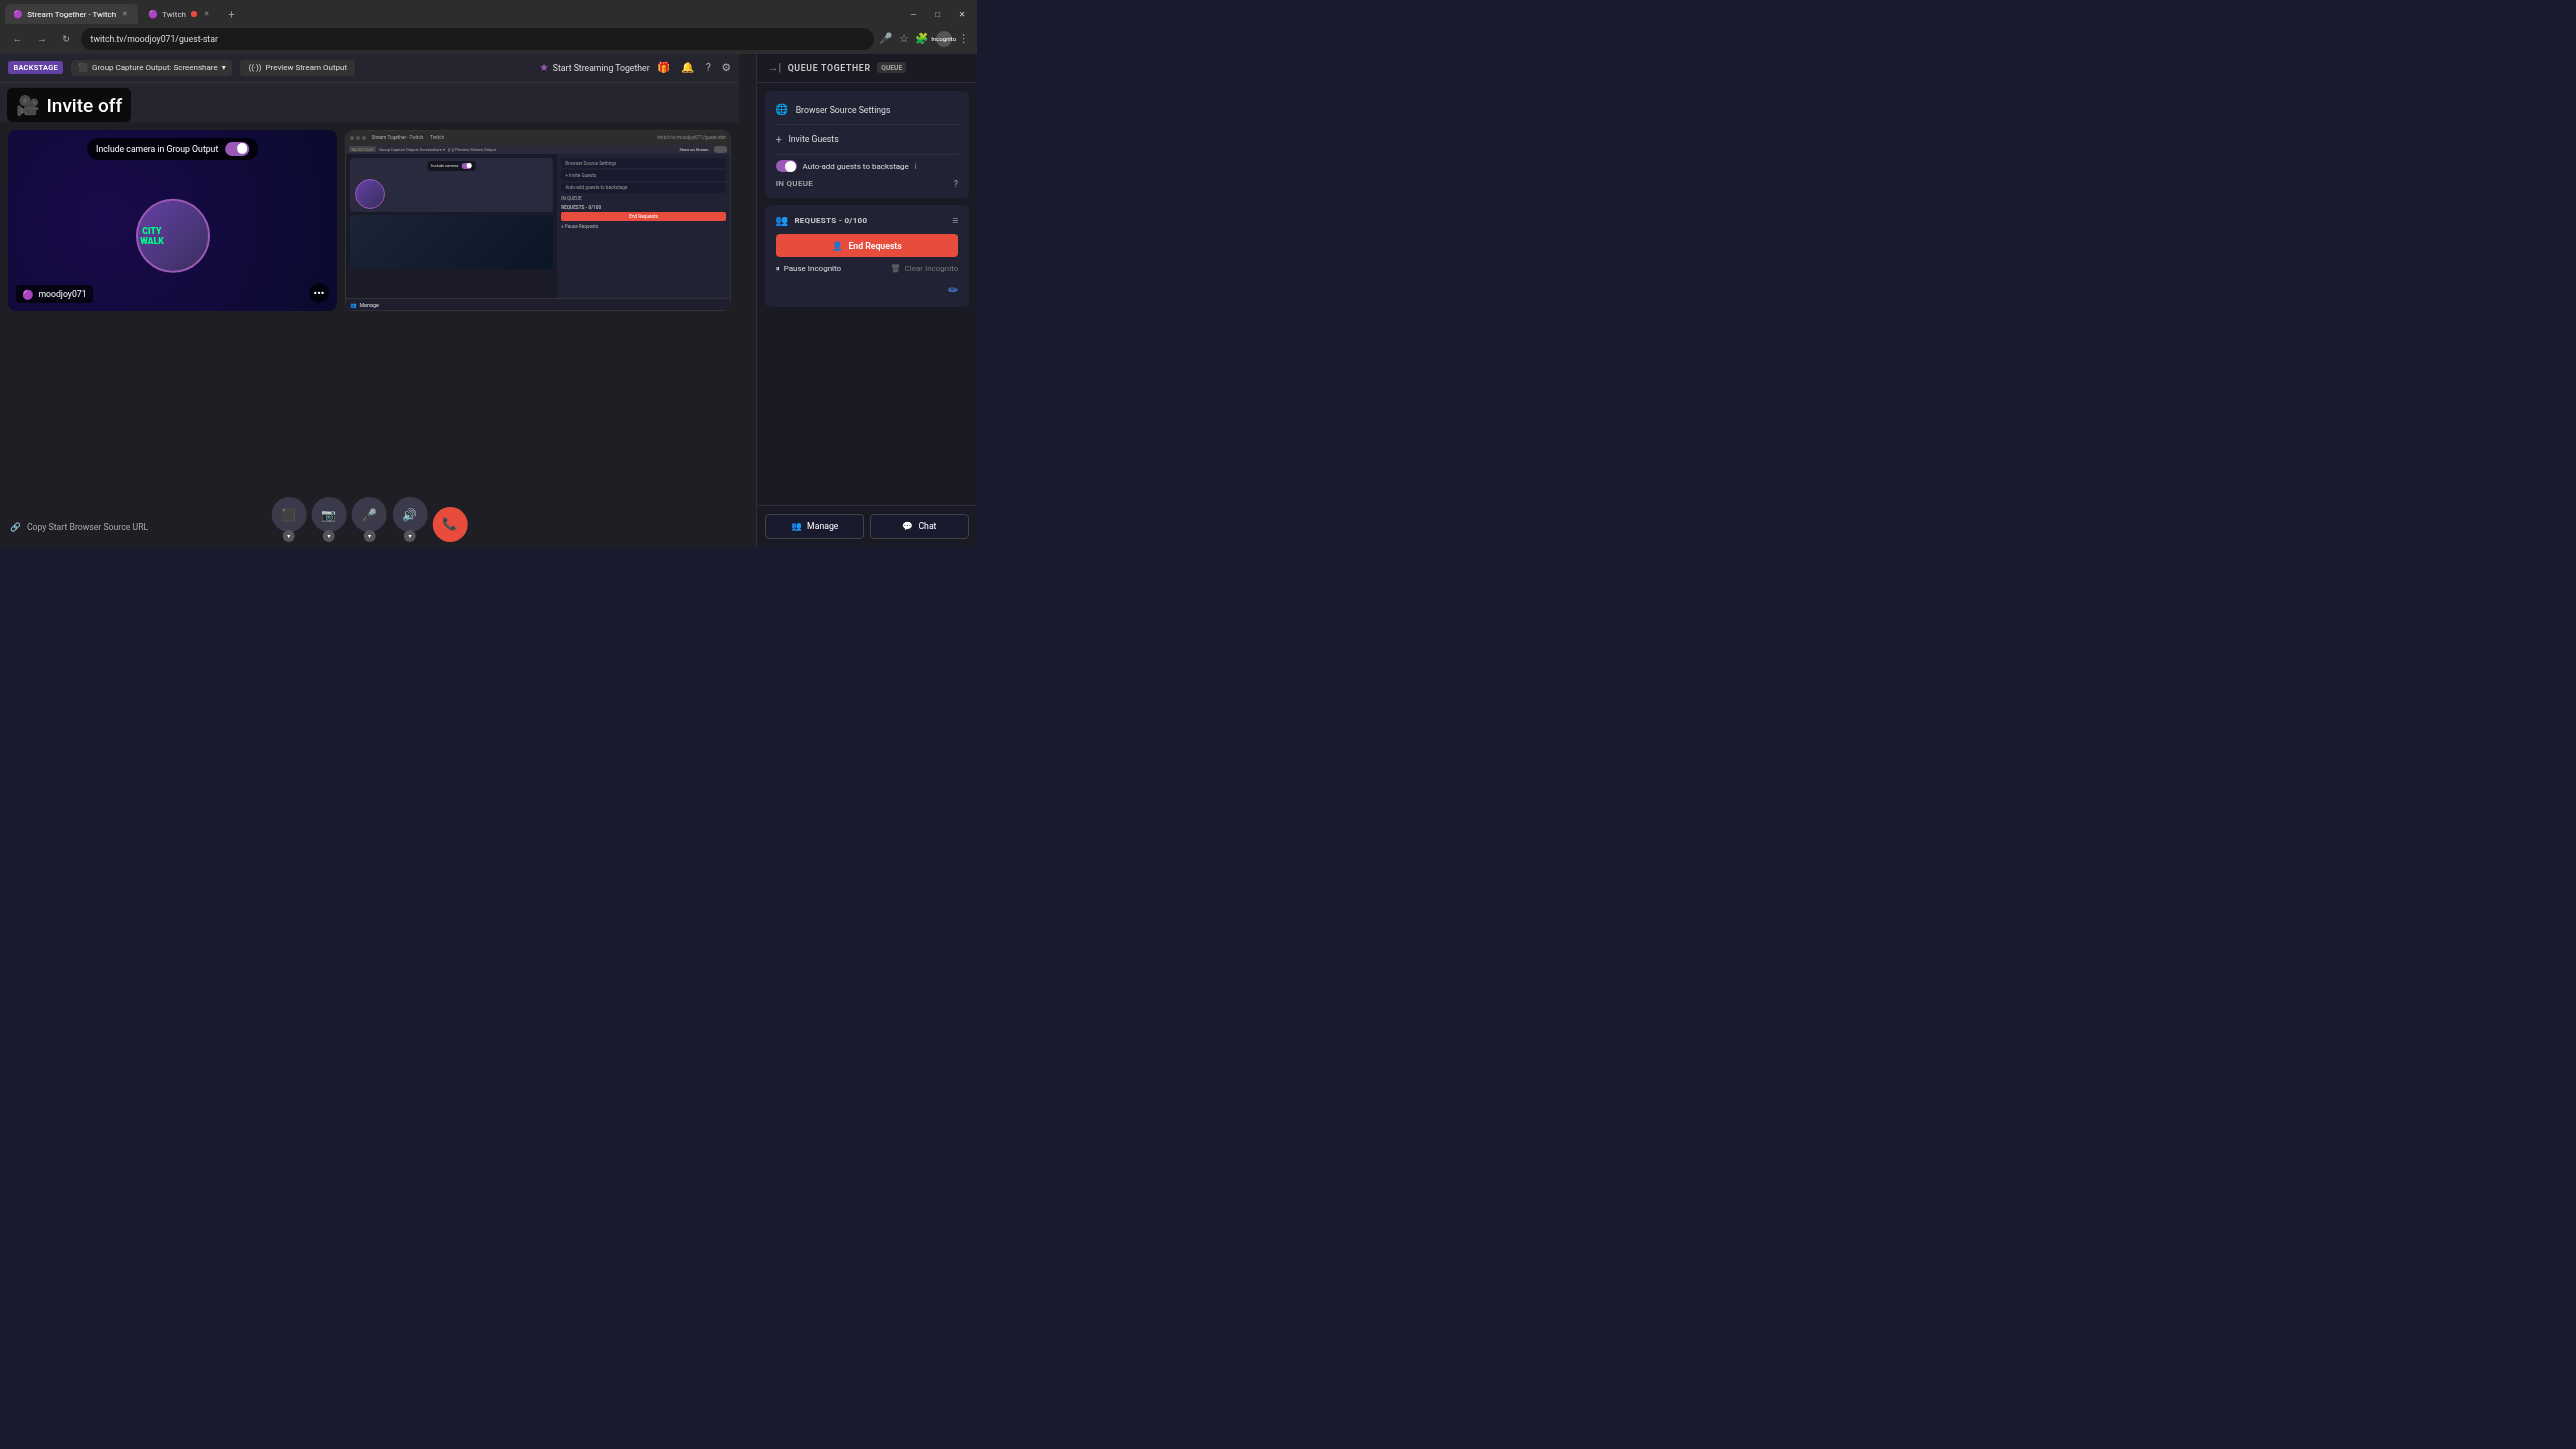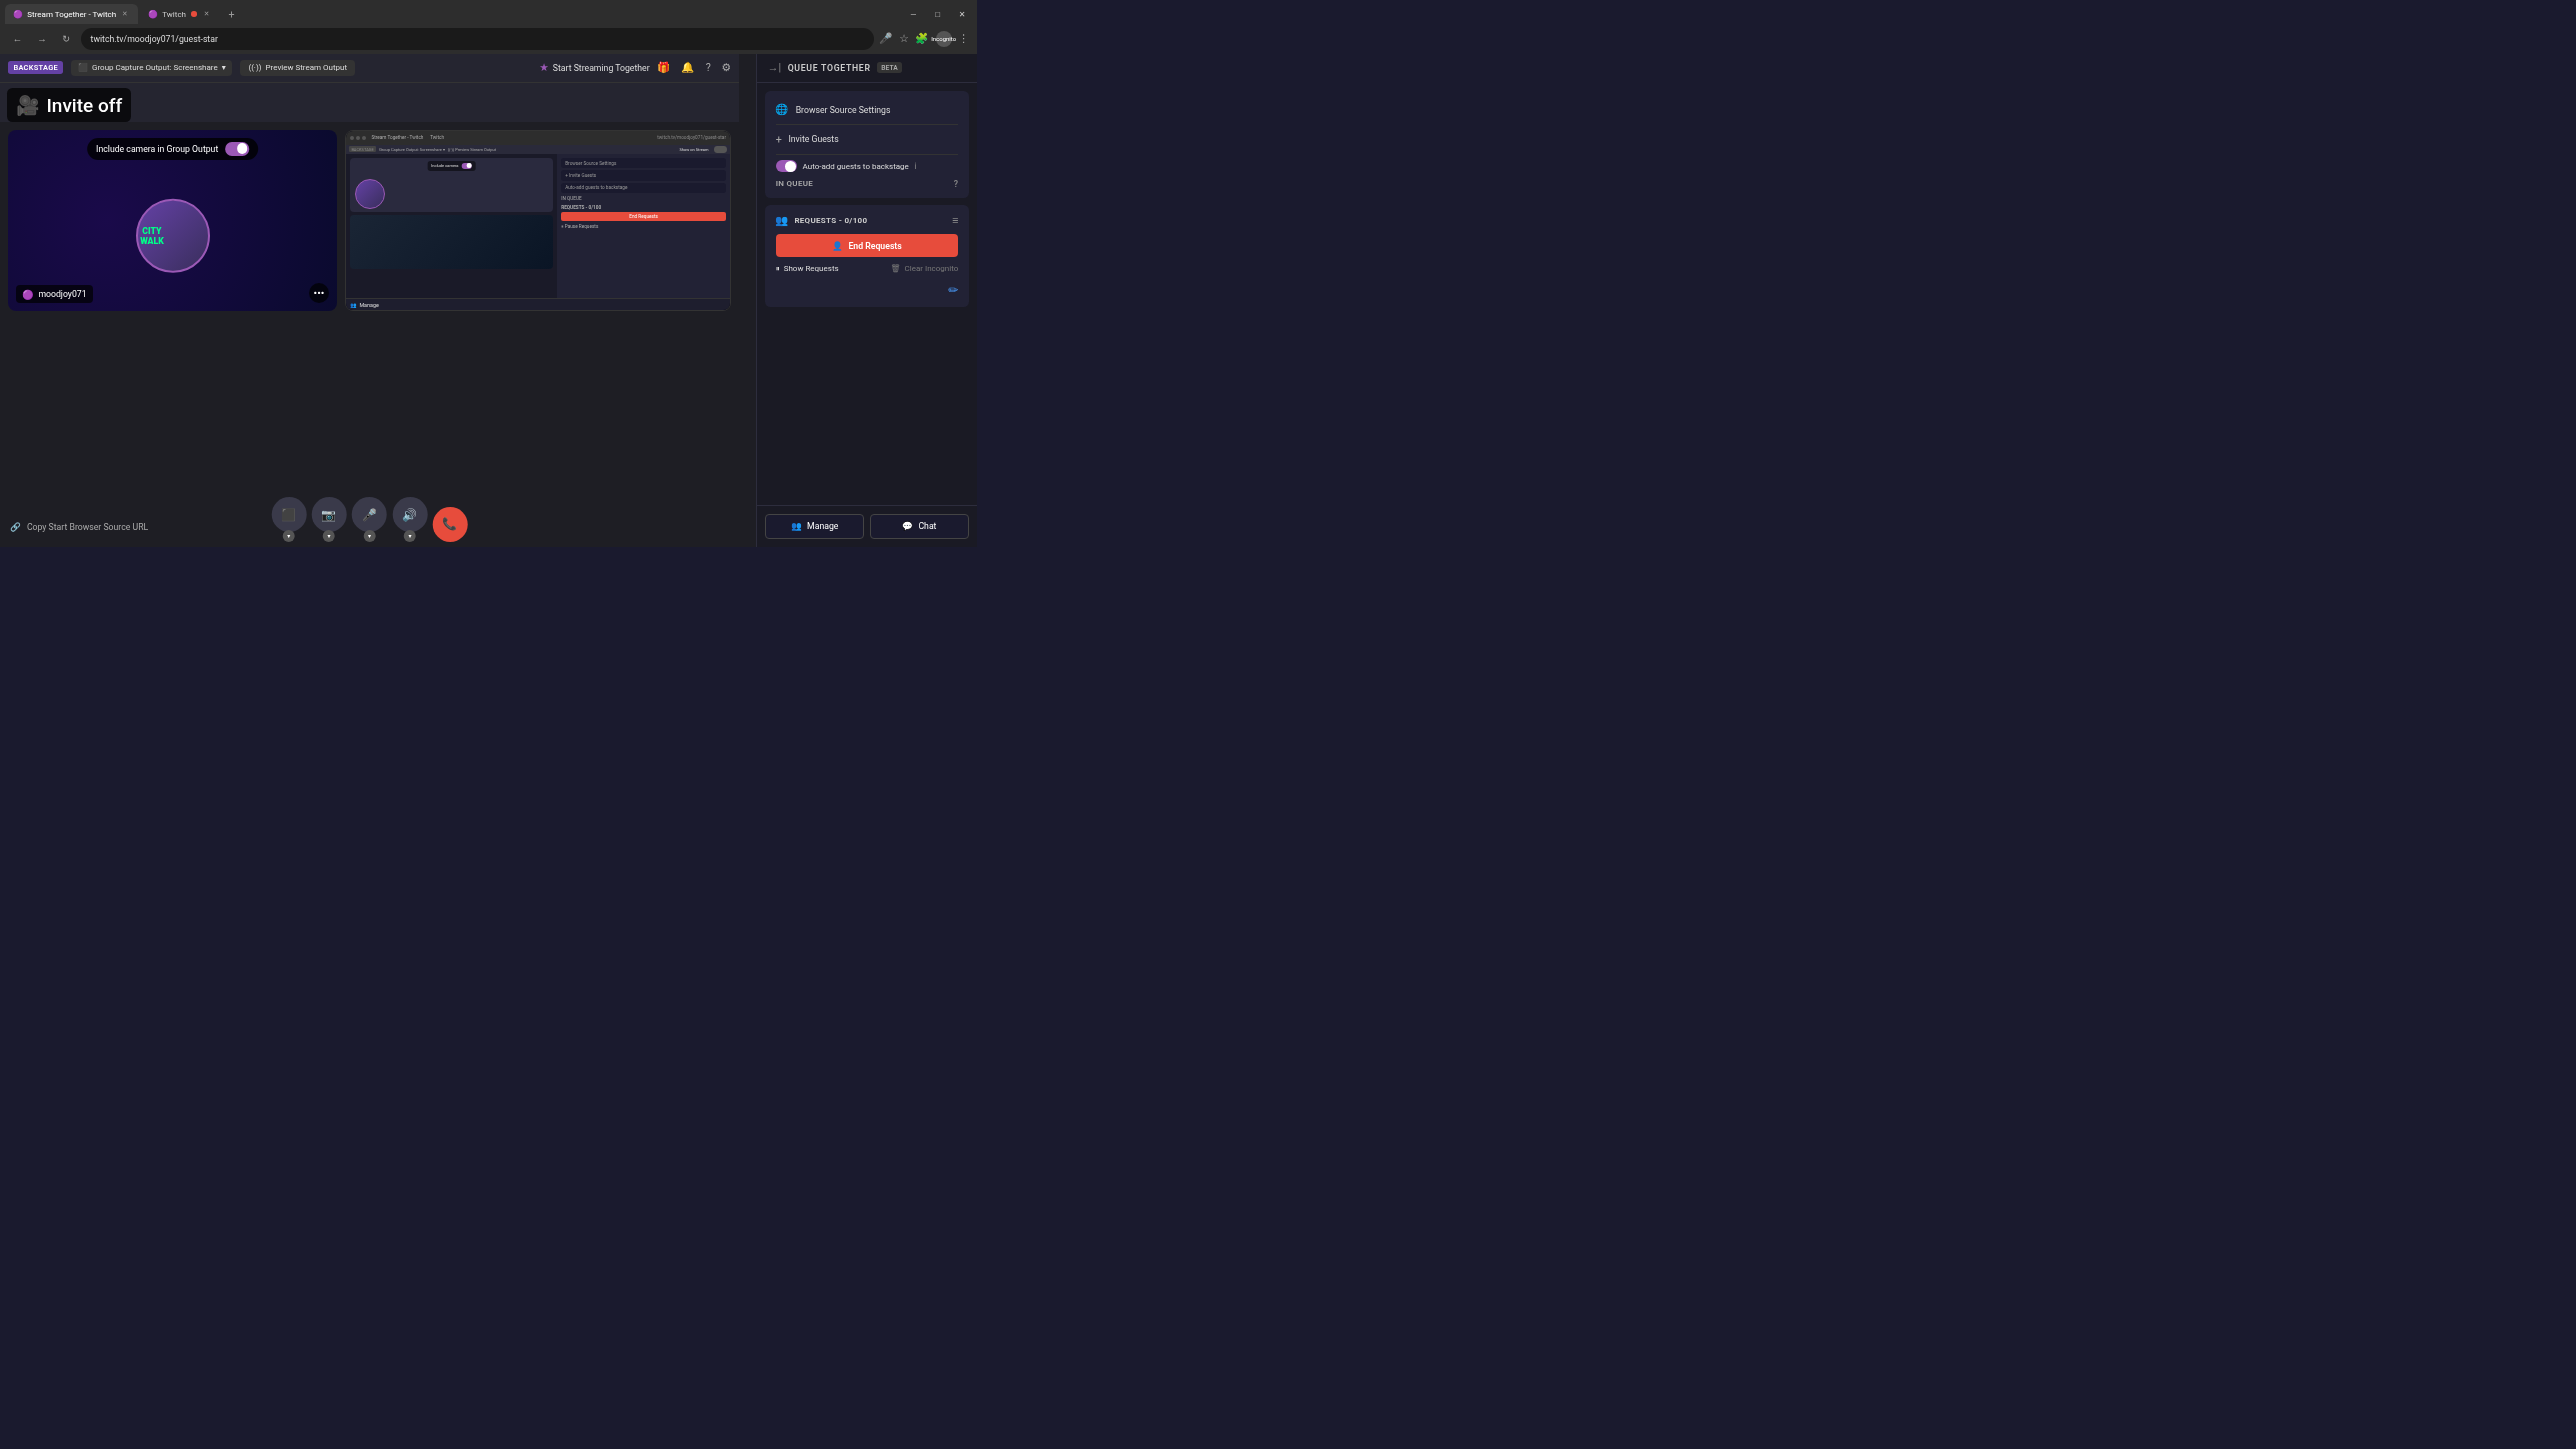--- a/index.html
+++ b/index.html
@@ -958,21 +958,21 @@
       </div>
     </div>
 
   </div>
 
   <div class="right-sidebar">
 
     <div class="sidebar-header">
       <span class="sidebar-expand-btn">→|</span>
       <span class="sidebar-title">QUEUE TOGETHER</span>
-      <div class="beta-badge">BETA</div>
+      <div class="beta-badge">QUEUE</div>
     </div>
 
     <div class="sidebar-body">
 
       <div class="sidebar-section">
         <div class="sidebar-action-btn">
           <span class="btn-icon">🌐</span>
           <span>Browser Source Settings</span>
         </div>
         <div class="divider"></div>
@@ -998,21 +998,21 @@
           <span class="requests-title">REQUESTS - 0/100</span>
           <span class="requests-settings">≡</span>
         </div>
         <div class="end-requests-btn">
           <span>👤</span>
           <span>End Requests</span>
         </div>
         <div class="pause-clear-row">
           <div class="pause-btn">
             <span>⏸</span>
-            <span>Show Requests</span>
+            <span>Pause Incognito</span>
           </div>
           <div class="clear-btn">
             <span>🗑</span>
             <span>Clear Incognito</span>
           </div>
         </div>
         <div style="display:flex;justify-content:flex-end;">
           <span class="edit-icon">✏</span>
         </div>
       </div>

